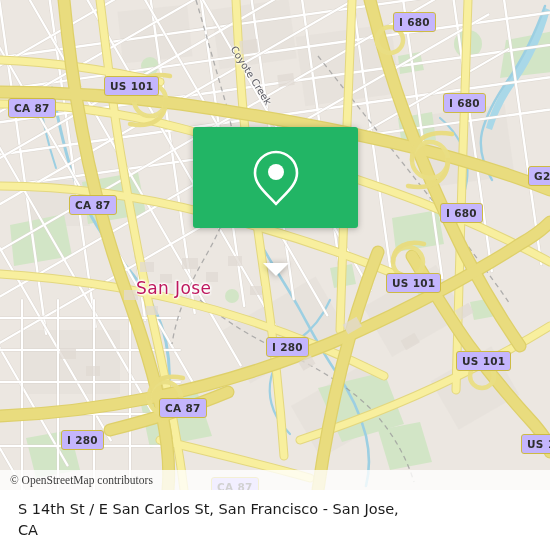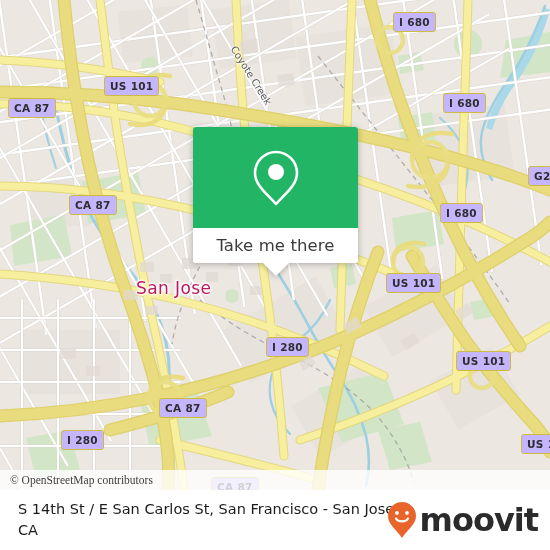--- a/index.html
+++ b/index.html
@@ -344,37 +344,25 @@
     <div class="shield" style="left:211px;top:477px;">CA 87</div>
 
     <div class="popup">
       <div class="popup-body">
         <div class="popup-head">
           <svg width="48" height="58" viewBox="0 0 48 58">
             <path d="M24 3 C12.4 3 3 12.4 3 24 C3 36 14 44 24 55 C34 44 45 36 45 24 C45 12.4 35.6 3 24 3 Z" fill="none" stroke="#ffffff" stroke-width="2.6" stroke-linecap="round" stroke-linejoin="round"></path>
             <circle cx="24" cy="23" r="8" fill="#ffffff"></circle>
           </svg>
         </div>
-        <div class="popup-foot">
-          <span class="popup-foot-label">Take me there</span>
-        </div>
       </div>
       <div class="popup-tail"></div>
     </div>
 
     <div class="attribution">© OpenStreetMap contributors</div>
   </div>
 
   <div class="footer">
     <div class="footer-text">S 14th St / E San Carlos St, San Francisco - San Jose, CA</div>
 
-    <div class="footer-logo">
-      <svg width="30" height="38" viewBox="0 0 30 38">
-        <path d="M15 1 C7.3 1 1 7.3 1 15 C1 23.5 9 28 15 37 C21 28 29 23.5 29 15 C29 7.3 22.7 1 15 1 Z" fill="#e8642a"></path>
-        <circle cx="10" cy="12" r="1.9" fill="#ffffff"></circle>
-        <circle cx="20" cy="12" r="1.9" fill="#ffffff"></circle>
-        <path d="M9 17.5 C11 21.2 19 21.2 21 17.5" fill="none" stroke="#ffffff" stroke-width="2.2" stroke-linecap="round"></path>
-      </svg>
-      <span class="moovit-word">moovit</span>
-    </div>
   </div>
 
 </div>
 
 </body></html>

